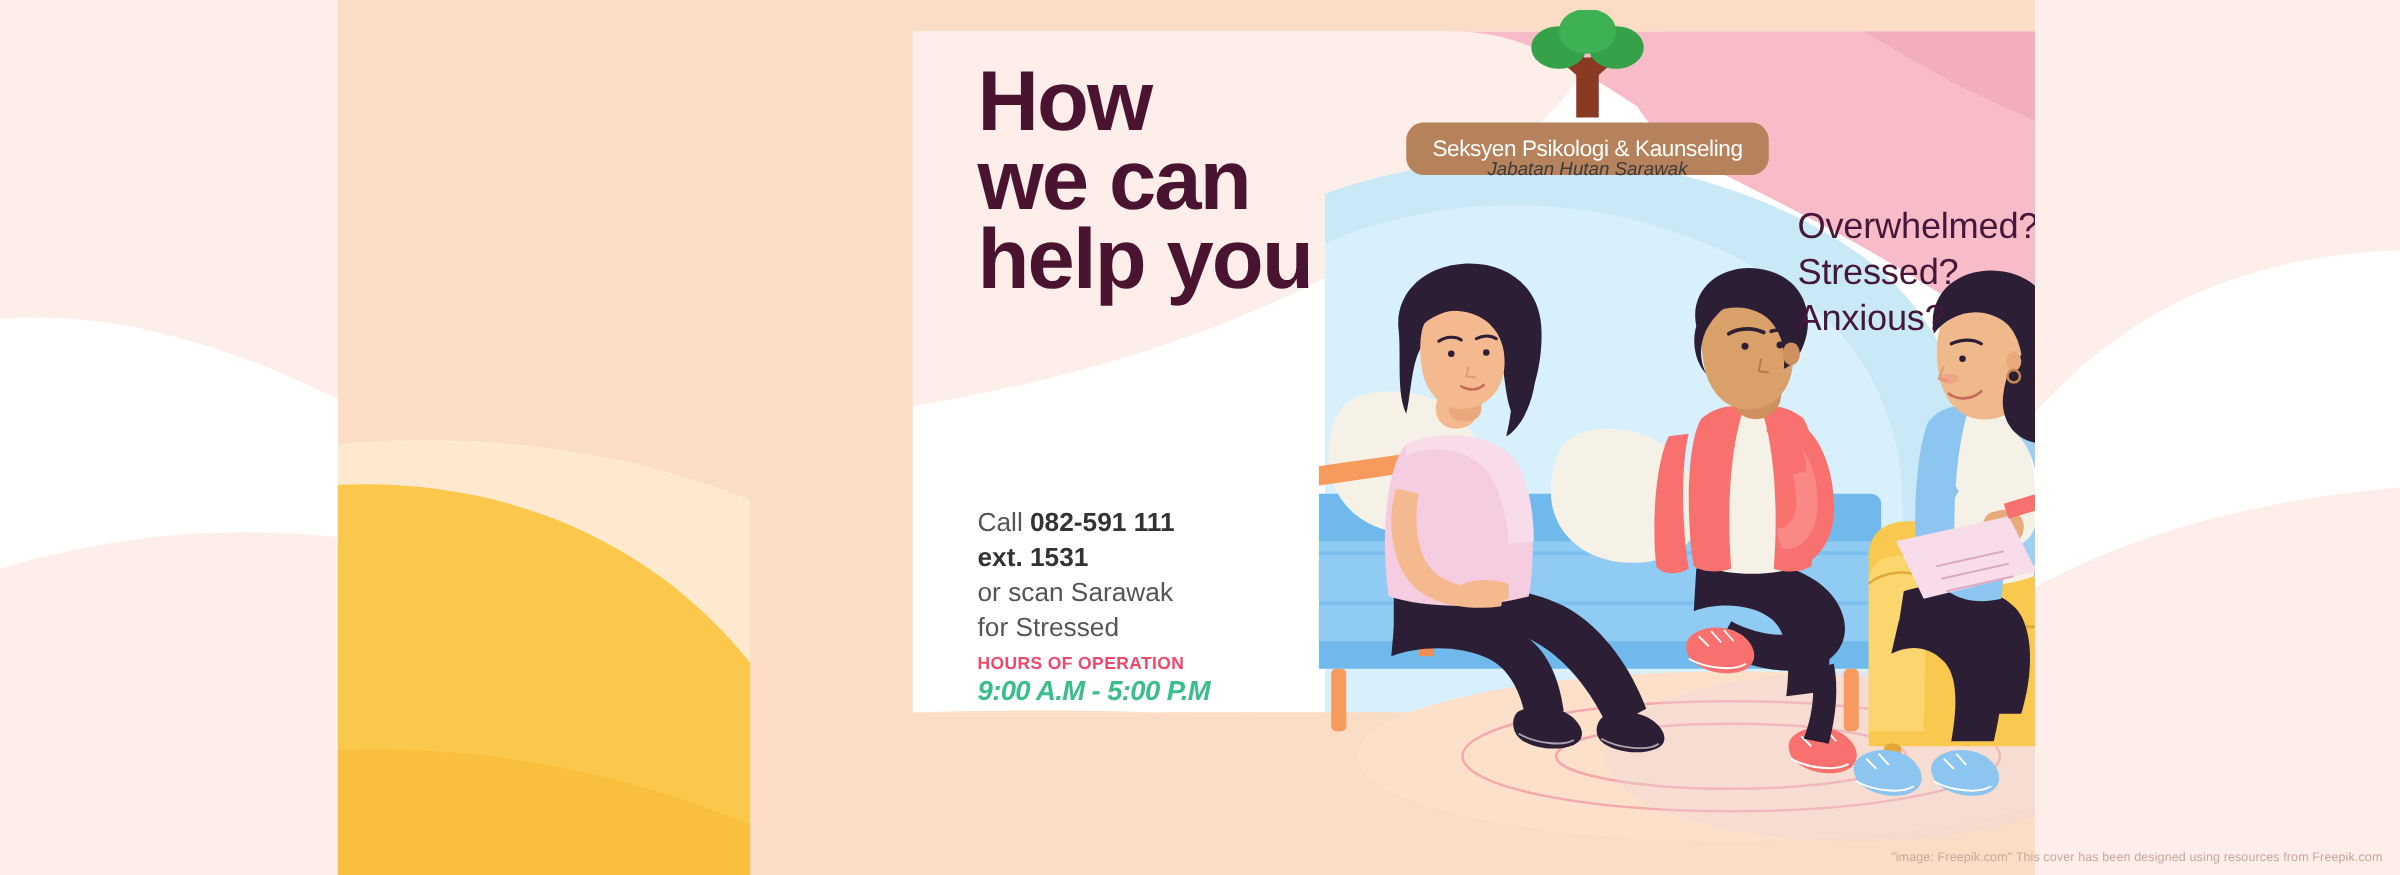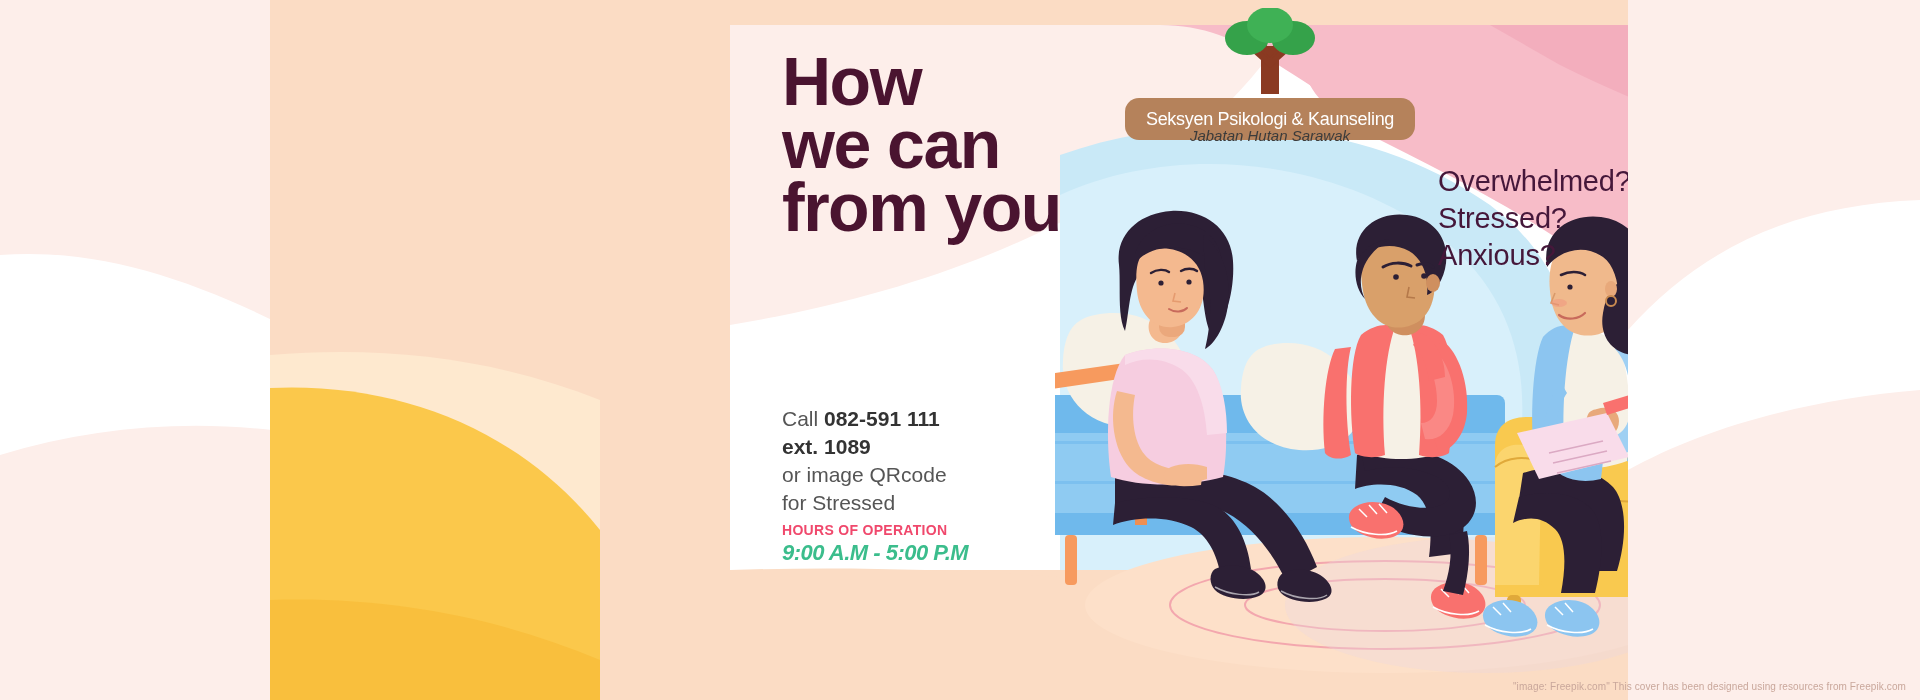--- a/index.html
+++ b/index.html
@@ -132,26 +132,26 @@
         <rect x="980" y="190" width="190" height="485" fill="#fbdcc4"></rect>
         <path d="M980,190 L1170,190 L1170,420 C1100,430 1010,330 980,250 Z" fill="#f7bcc8"></path>
 
         <rect x="0" y="545" width="1170" height="130" fill="#fbdcc4"></rect>
         <path d="M0,545 C160,540 300,548 420,560 L420,545 Z" fill="#fbdcc4"></path>
       </svg>
     </div>
 
     <div class="headline">How
 we can
-from you</div>
+help you</div>
 
     <div class="calls">
       <div><span>Call </span><b>082-591 111</b></div>
-      <div><b>ext. 1089</b></div>
-      <div>or image QRcode</div>
+      <div><b>ext. 1531</b></div>
+      <div>or scan Sarawak</div>
       <div>for Stressed</div>
     </div>
 
     <div class="hours-label">HOURS OF OPERATION</div>
     <div class="hours-value">9:00 A.M - 5:00 P.M</div>
 
     <div class="logo">
       <svg viewBox="0 0 290 90" width="290" height="90" style="position:absolute;left:0;top:0;">
         <rect x="136" y="38" width="18" height="48" fill="#8a3a22"></rect>
         <path d="M145,60 L118,36 L124,32 L145,52 Z" fill="#8a3a22"></path>

